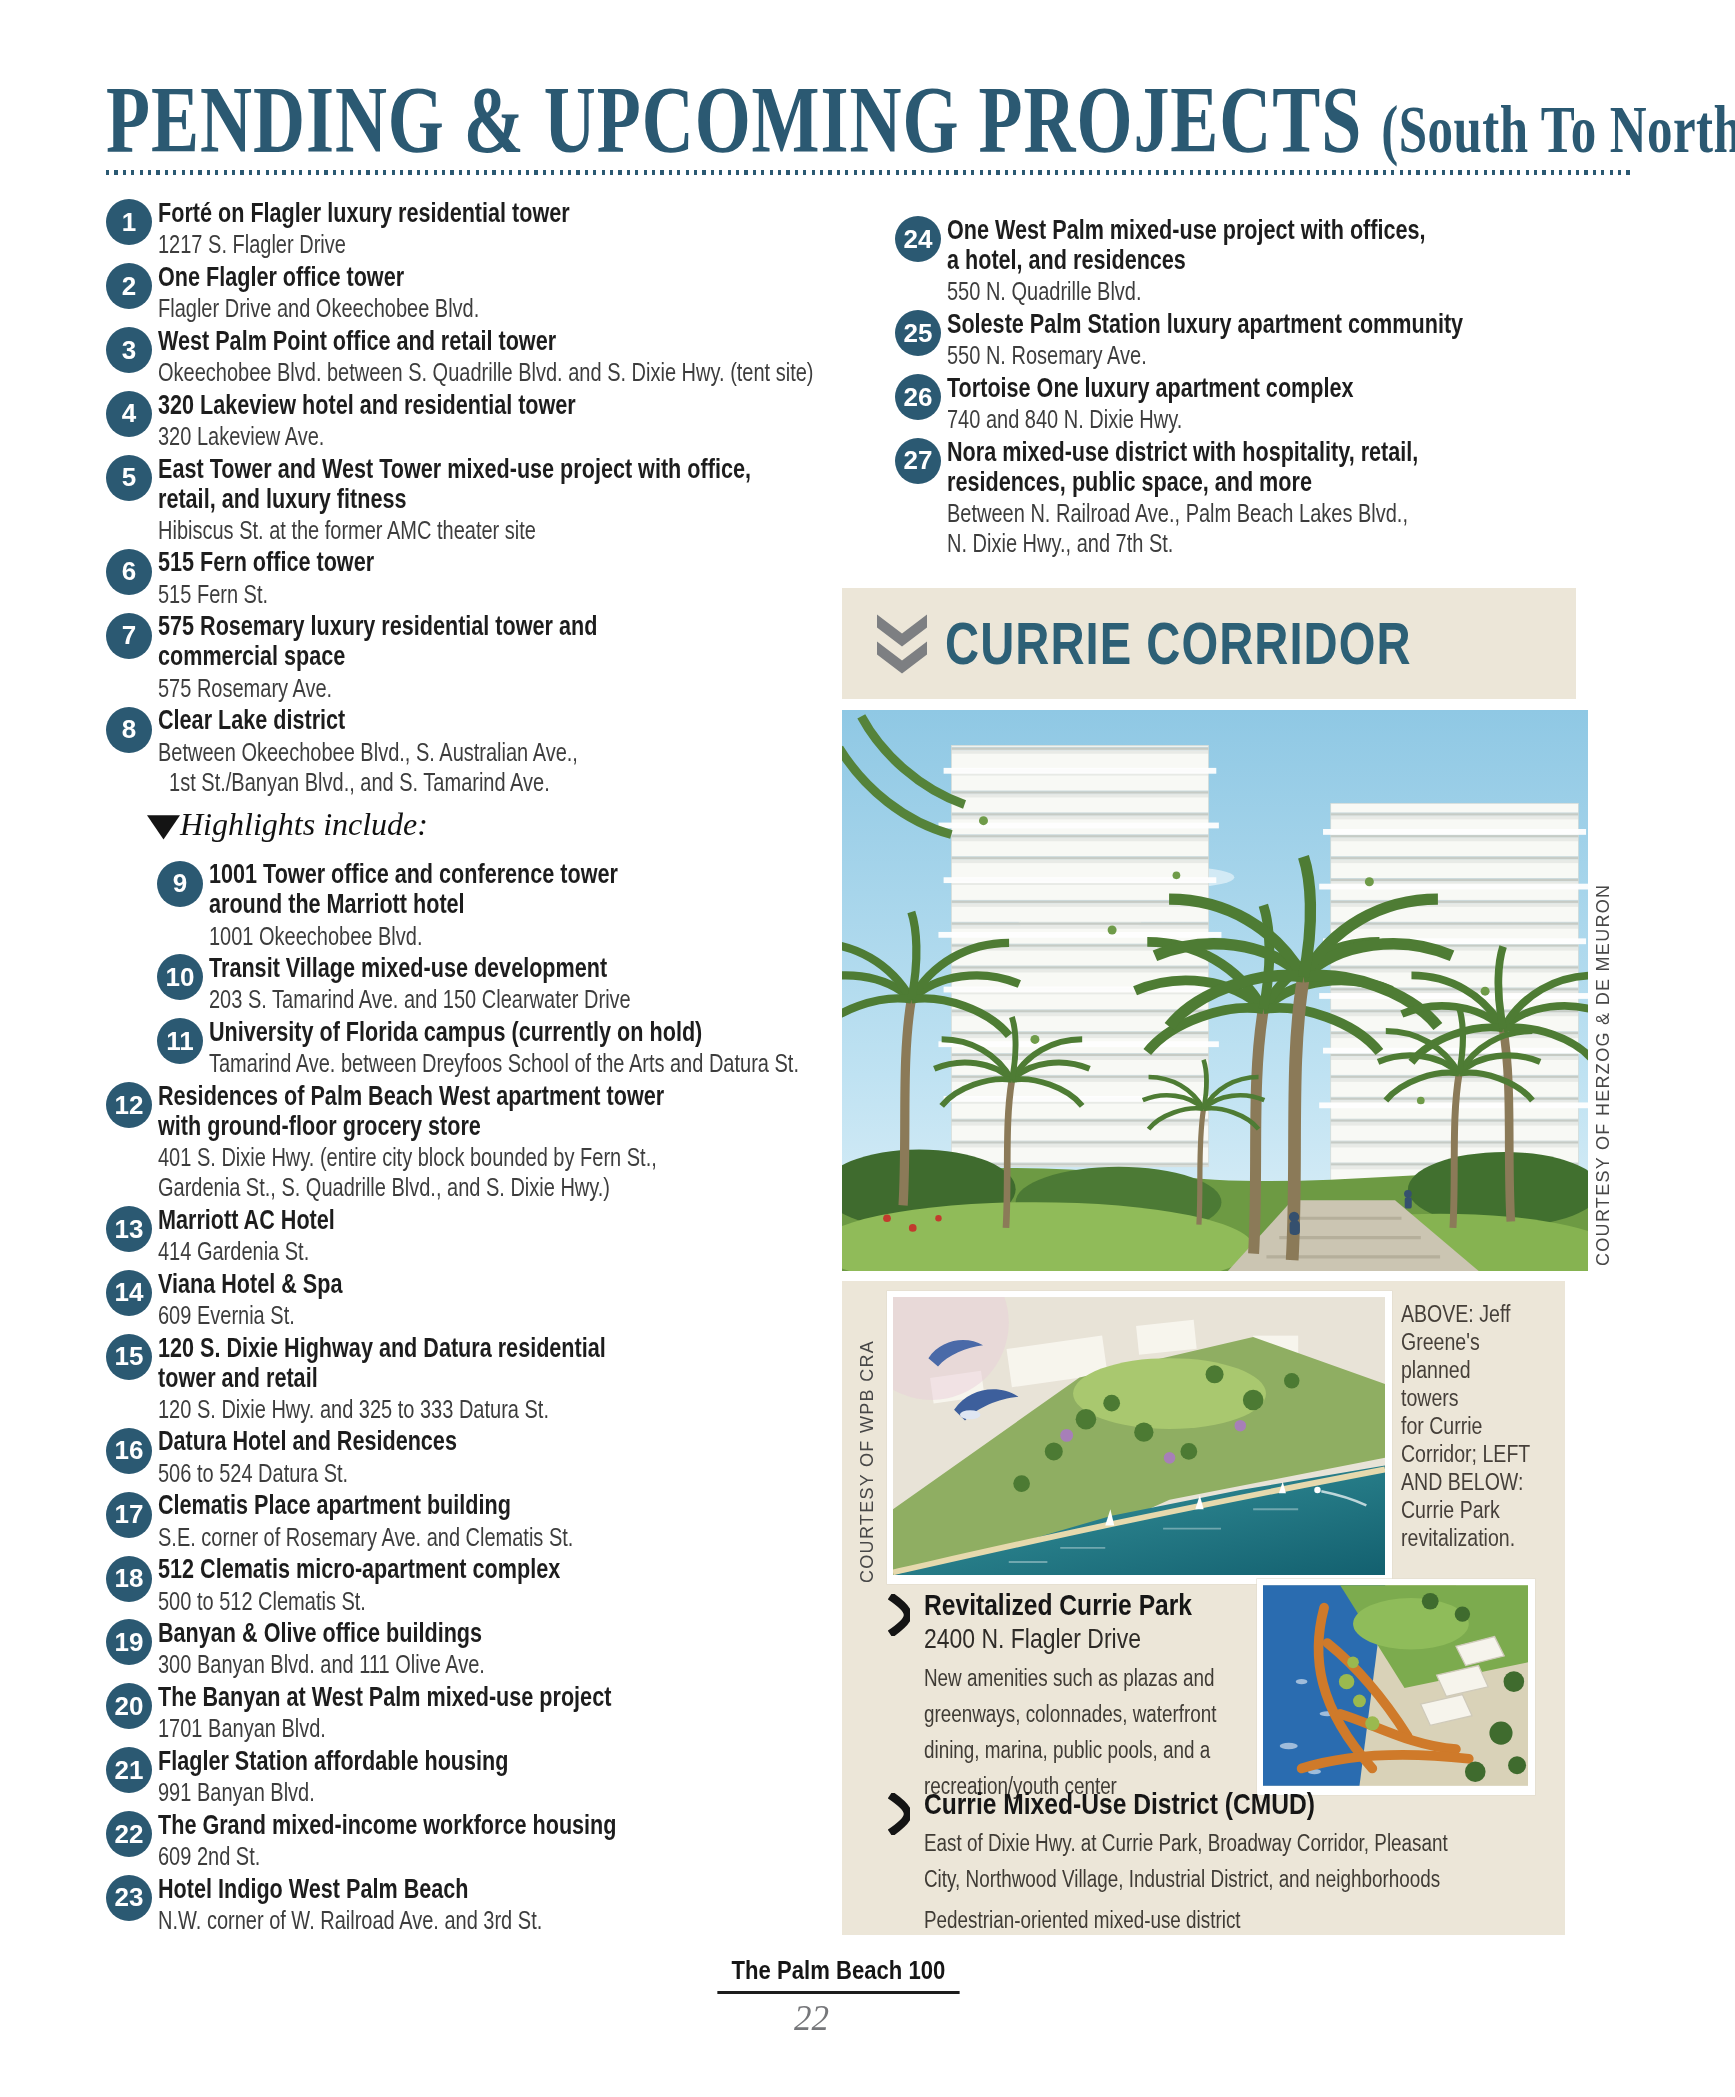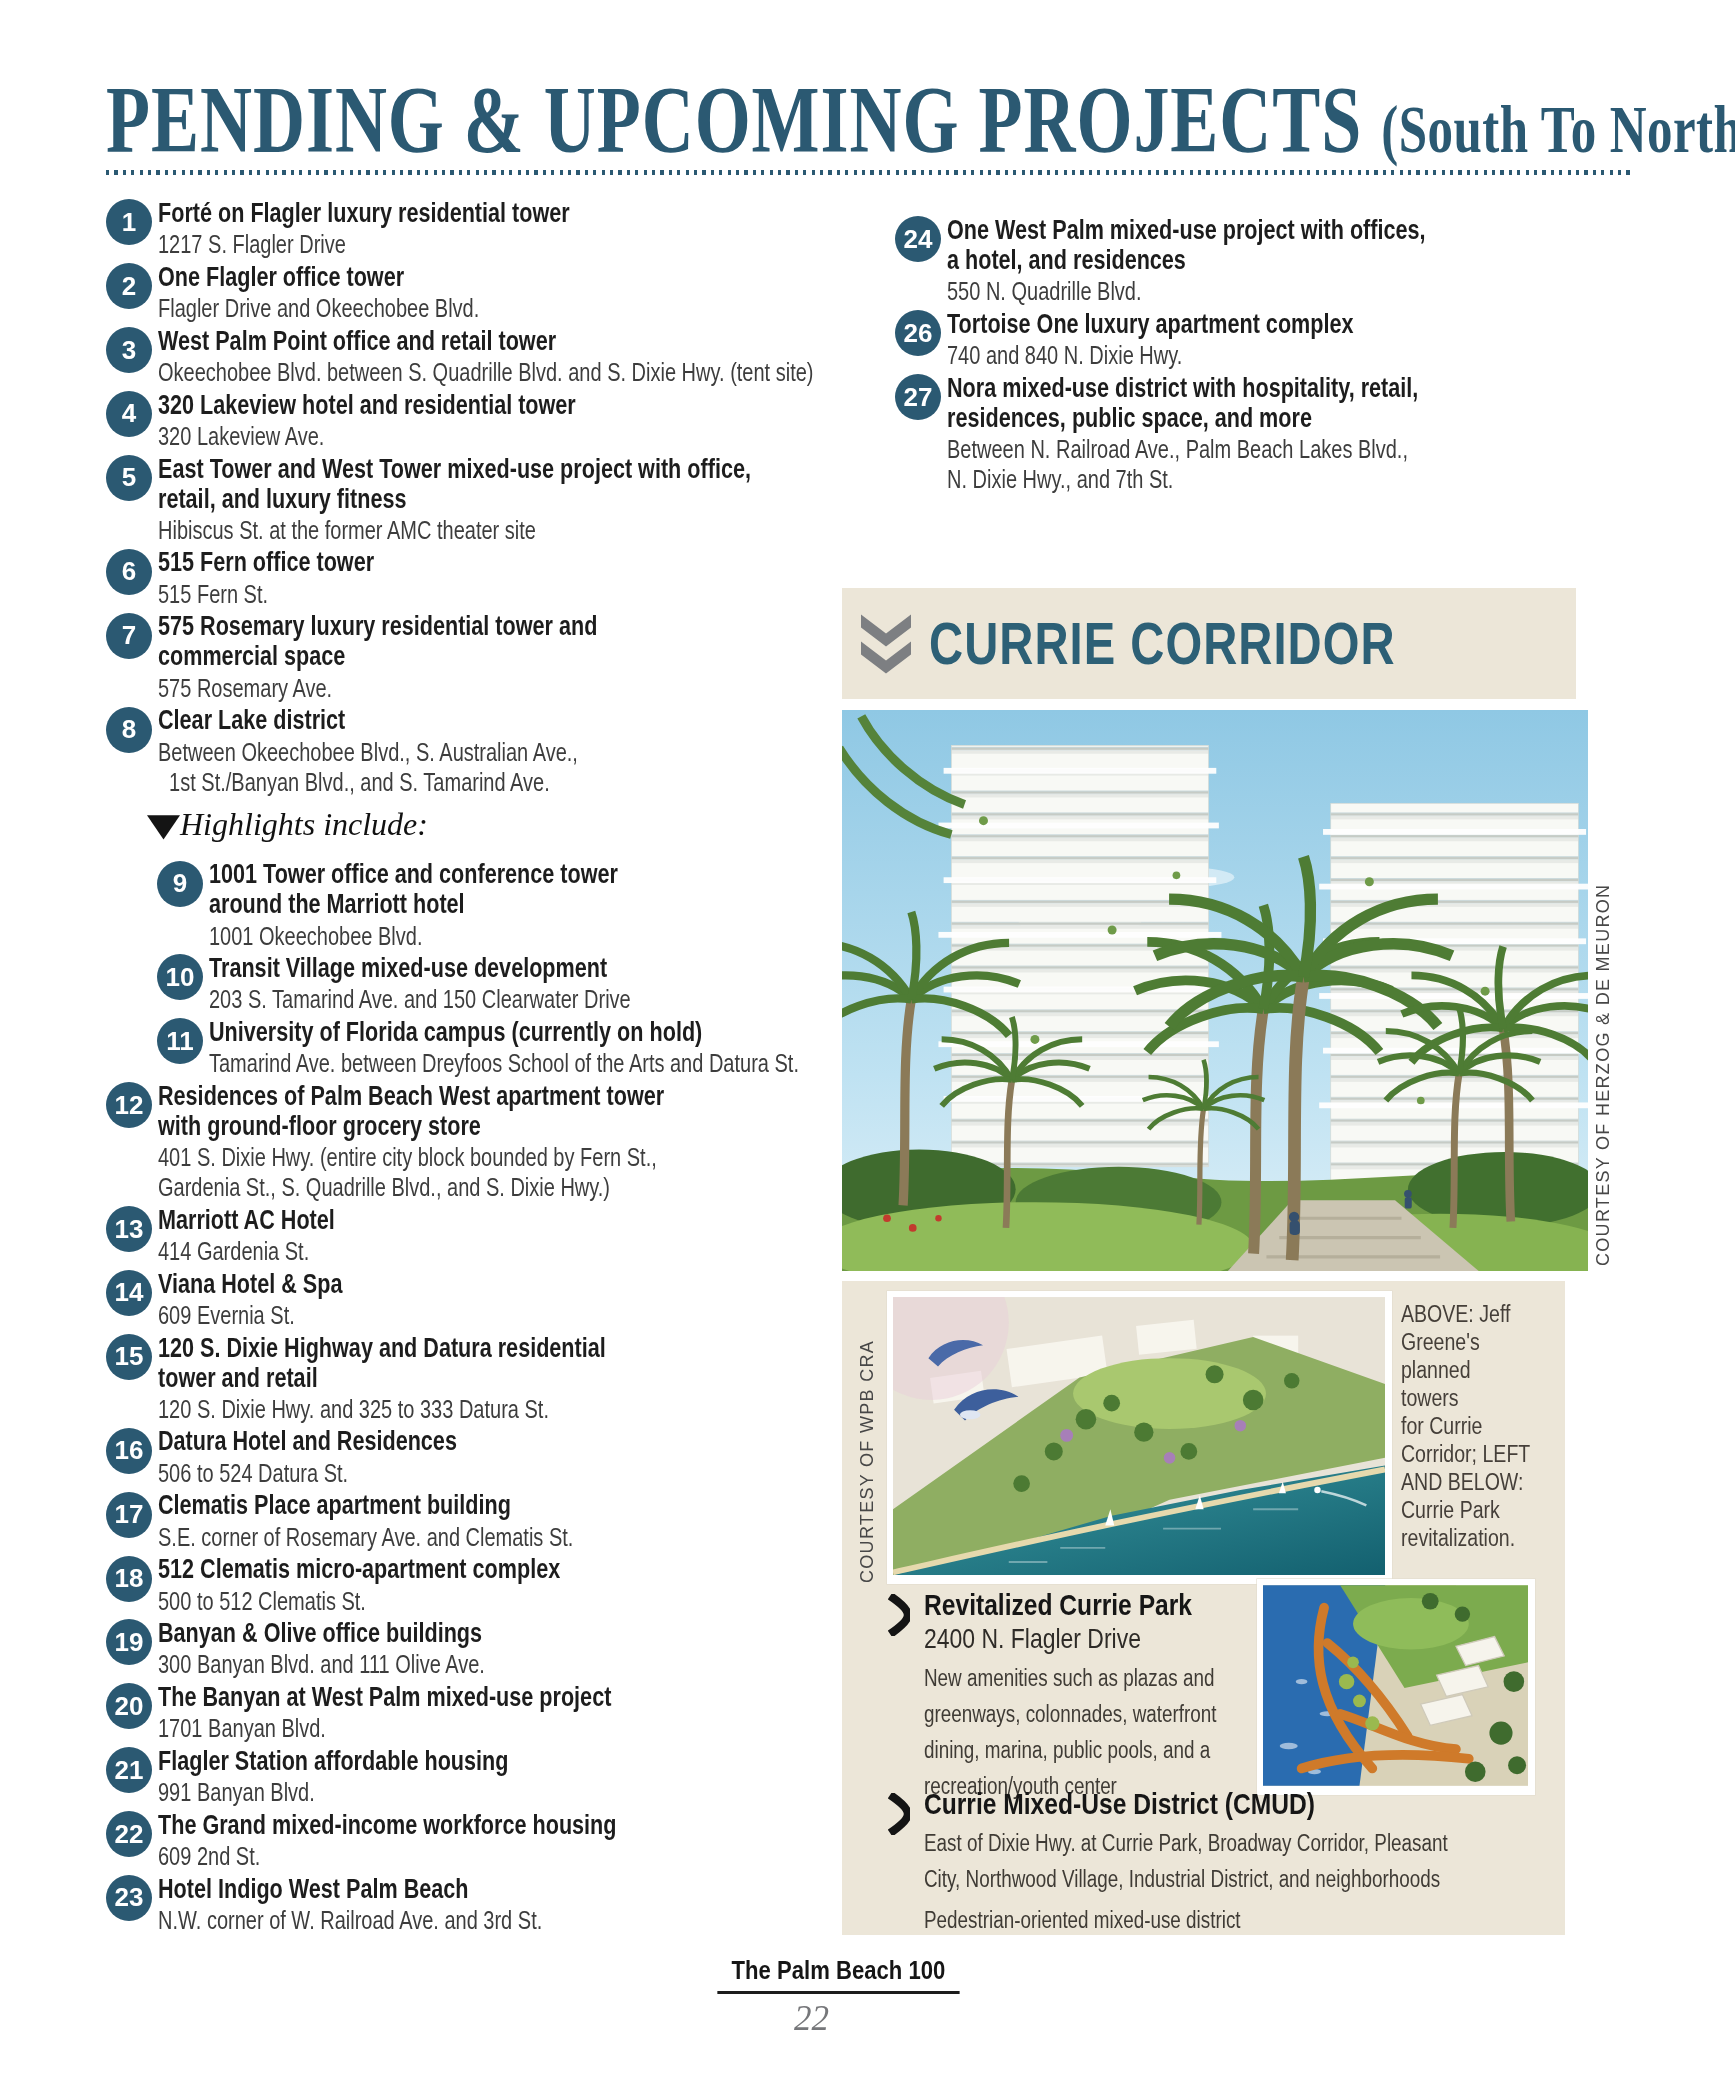--- a/index.html
+++ b/index.html
@@ -29,21 +29,21 @@
   .p-addr{font-size:25px;line-height:30px;color:#3d3d3d;white-space:pre;margin-top:1.3px;
     transform:scaleX(.8);transform-origin:left top;}
 
   .note{display:flex;margin:9px 0 16.7px 41px;align-items:flex-start;}
   .note svg{margin-top:9px;}
   .note-text{font-family:"Liberation Serif",serif;font-style:italic;font-size:32px;color:#111;}
 
   
   .panel{position:absolute;background:#ece6d8;}
   #currie-header{left:842px;top:588px;width:734px;height:111px;display:flex;
-    align-items:center;gap:18px;padding-left:19px;box-sizing:border-box;}
+    align-items:center;gap:18px;padding-left:35px;box-sizing:border-box;}
   #currie-header h2{margin:0;font-size:59px;font-weight:700;color:#2d6076;white-space:pre;
     transform:scaleX(.8);transform-origin:left center;letter-spacing:1.3px;}
   #panel-lower{left:842px;top:1281px;width:723px;height:654px;}
 
   #towers-img{position:absolute;left:842px;top:710px;width:746px;height:561px;}
   .vcredit{position:absolute;writing-mode:vertical-rl;transform:rotate(180deg);
     font-size:18px;letter-spacing:1.3px;color:#474747;white-space:pre;}
   #credit-towers{left:1593px;top:929px;height:337px;}
   #credit-aerial{left:857px;top:1374px;height:209px;}
 
@@ -289,20 +289,27 @@
   <div id="right-list">
   <div class="proj">
     <span class="num">24</span>
     <div class="ptxt">
       <div class="p-title">One West Palm mixed-use project with offices,
 a hotel, and residences</div>
       <div class="p-addr">550 N. Quadrille Blvd.</div>
     </div>
   </div>
 
+  <div class="proj">
+    <span class="num">25</span>
+    <div class="ptxt">
+      <div class="p-title">Soleste Palm Station luxury apartment community</div>
+      <div class="p-addr">550 N. Rosemary Ave.</div>
+    </div>
+  </div>
 
   <div class="proj">
     <span class="num">26</span>
     <div class="ptxt">
       <div class="p-title">Tortoise One luxury apartment complex</div>
       <div class="p-addr">740 and 840 N. Dixie Hwy.</div>
     </div>
   </div>
 
   <div class="proj">

